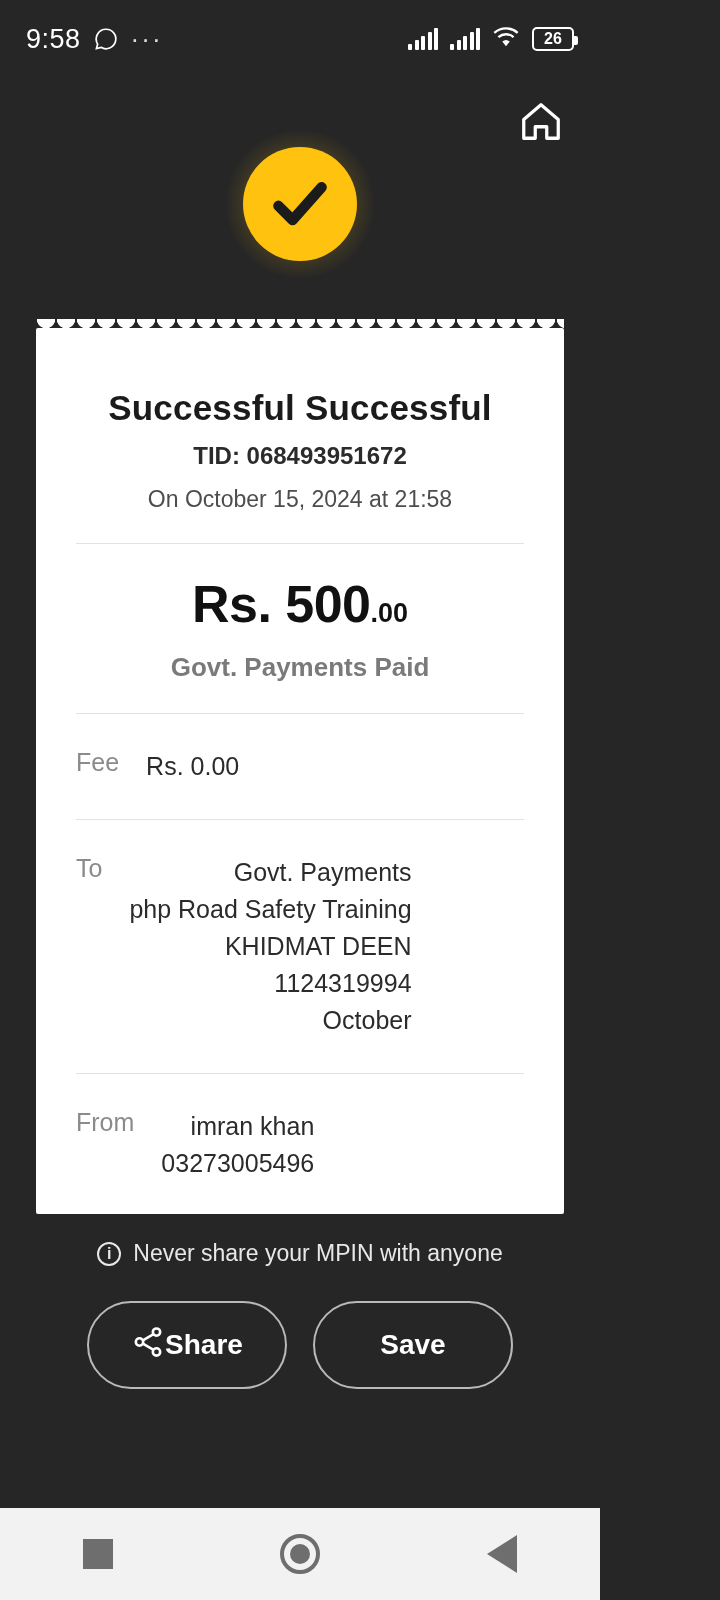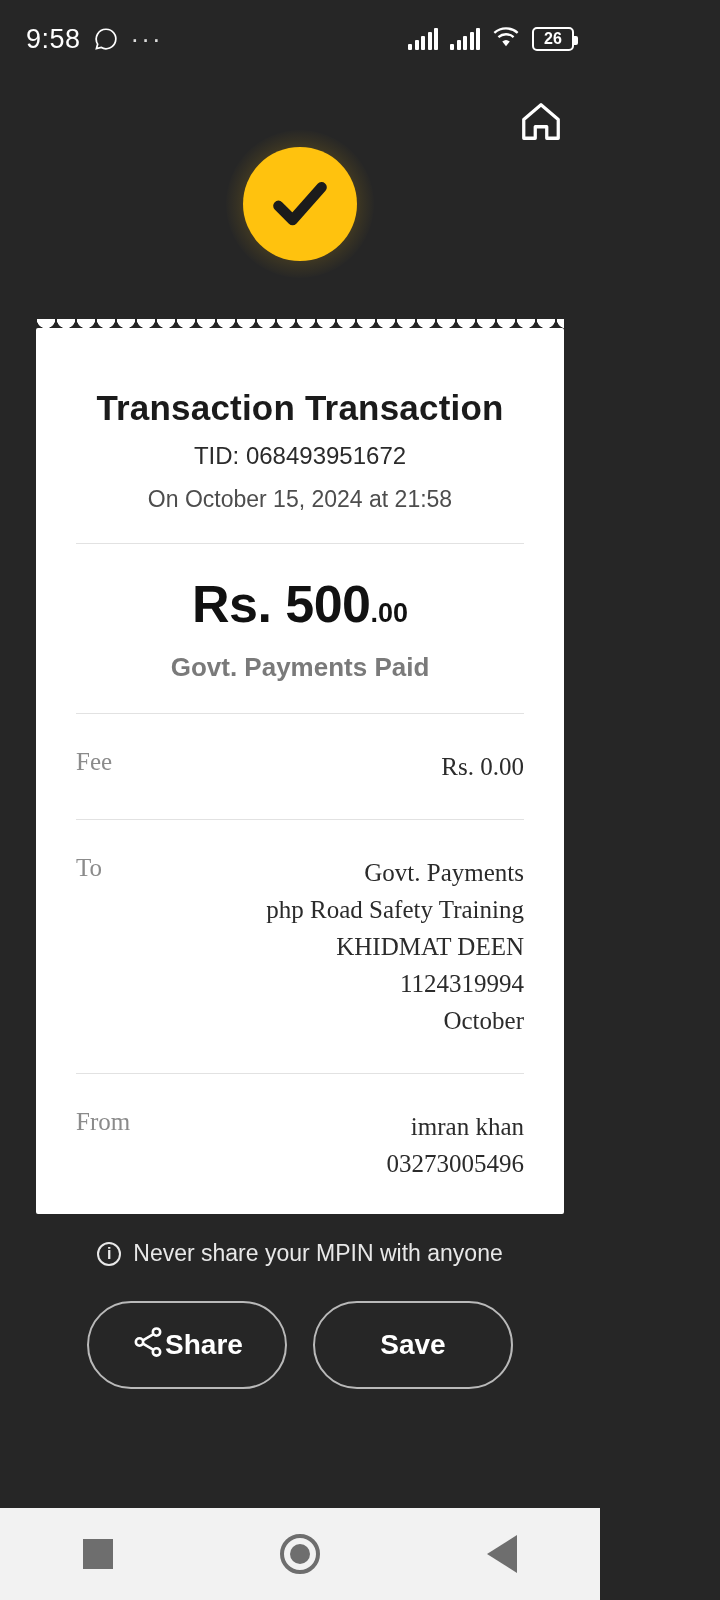--- a/index.html
+++ b/index.html
@@ -86,43 +86,42 @@
     background-size: 20px 20px;
     background-repeat: repeat-x;
   }
   .r-title {
     text-align: center;
     font-size: 35px; font-weight: bold; color: #1b1b1b;
     letter-spacing: .2px;
   }
   .r-tid {
     text-align: center; margin-top: 14px;
-    font-size: 24px; font-weight: normal; color: #2b2b2b;
+    font-size: 24px; font-weight: bold; color: #2b2b2b;
   }
   .r-date {
     text-align: center; margin-top: 16px;
     font-size: 23px; color: #4d4d4d;
   }
   .divider { height: 1px; background: #e2e2e2; margin: 30px 0; }
   .amount {
     text-align: center;
     margin-top: 16px;
     color: #111;
   }
   .amount .big { font-size: 52px; font-weight: bold; letter-spacing: -.5px; }
   .amount .cents { font-size: 27px; font-weight: bold; }
   .amount-label {
     text-align: center; margin-top: 18px;
     font-size: 26px; font-weight: bold; color: #7a7a7a;
   }
   .row {
-    display: flex; justify-content: space-between; align-items: flex-start;
+    display: flex; justify-content: flex-start; align-items: flex-start;
     gap: 27px;
     padding: 4px 0;
-    font-family: Liberation Serif, serif;
   }
   .row .k { font-size: 25px; color: #8b8b8b; white-space: nowrap; }
   .row .v { font-size: 25px; color: #2b2b2b; text-align: right; line-height: 1.48; }
   .v-line { display: block; }
 
   
   .mpin {
     display: flex; align-items: center; justify-content: center; gap: 12px;
     margin-top: 26px;
     color: #e8e8e8; font-size: 23px;
@@ -218,21 +217,21 @@
         <svg viewBox="0 0 24 24" width="74" height="74">
           <path fill="none" stroke="#1b1b1b" stroke-width="3.4" stroke-linecap="round" stroke-linejoin="round" d="M5 12.6l4.6 4.6L19 6.6"></path>
         </svg>
       </div>
     </div>
   </div>
 
   <div class="receipt-wrap">
     <div class="scallop"></div>
 
-    <div class="r-title">Transaction Transaction</div>
+    <div class="r-title">Successful Successful</div>
     <div class="r-tid">TID: 068493951672</div>
     <div class="r-date">On October 15, 2024 at 21:58</div>
 
     <div class="divider"></div>
 
     <div class="amount">
       <span class="big">Rs. 500</span><span class="cents">.00</span>
     </div>
     <div class="amount-label">Govt. Payments Paid</div>
 

